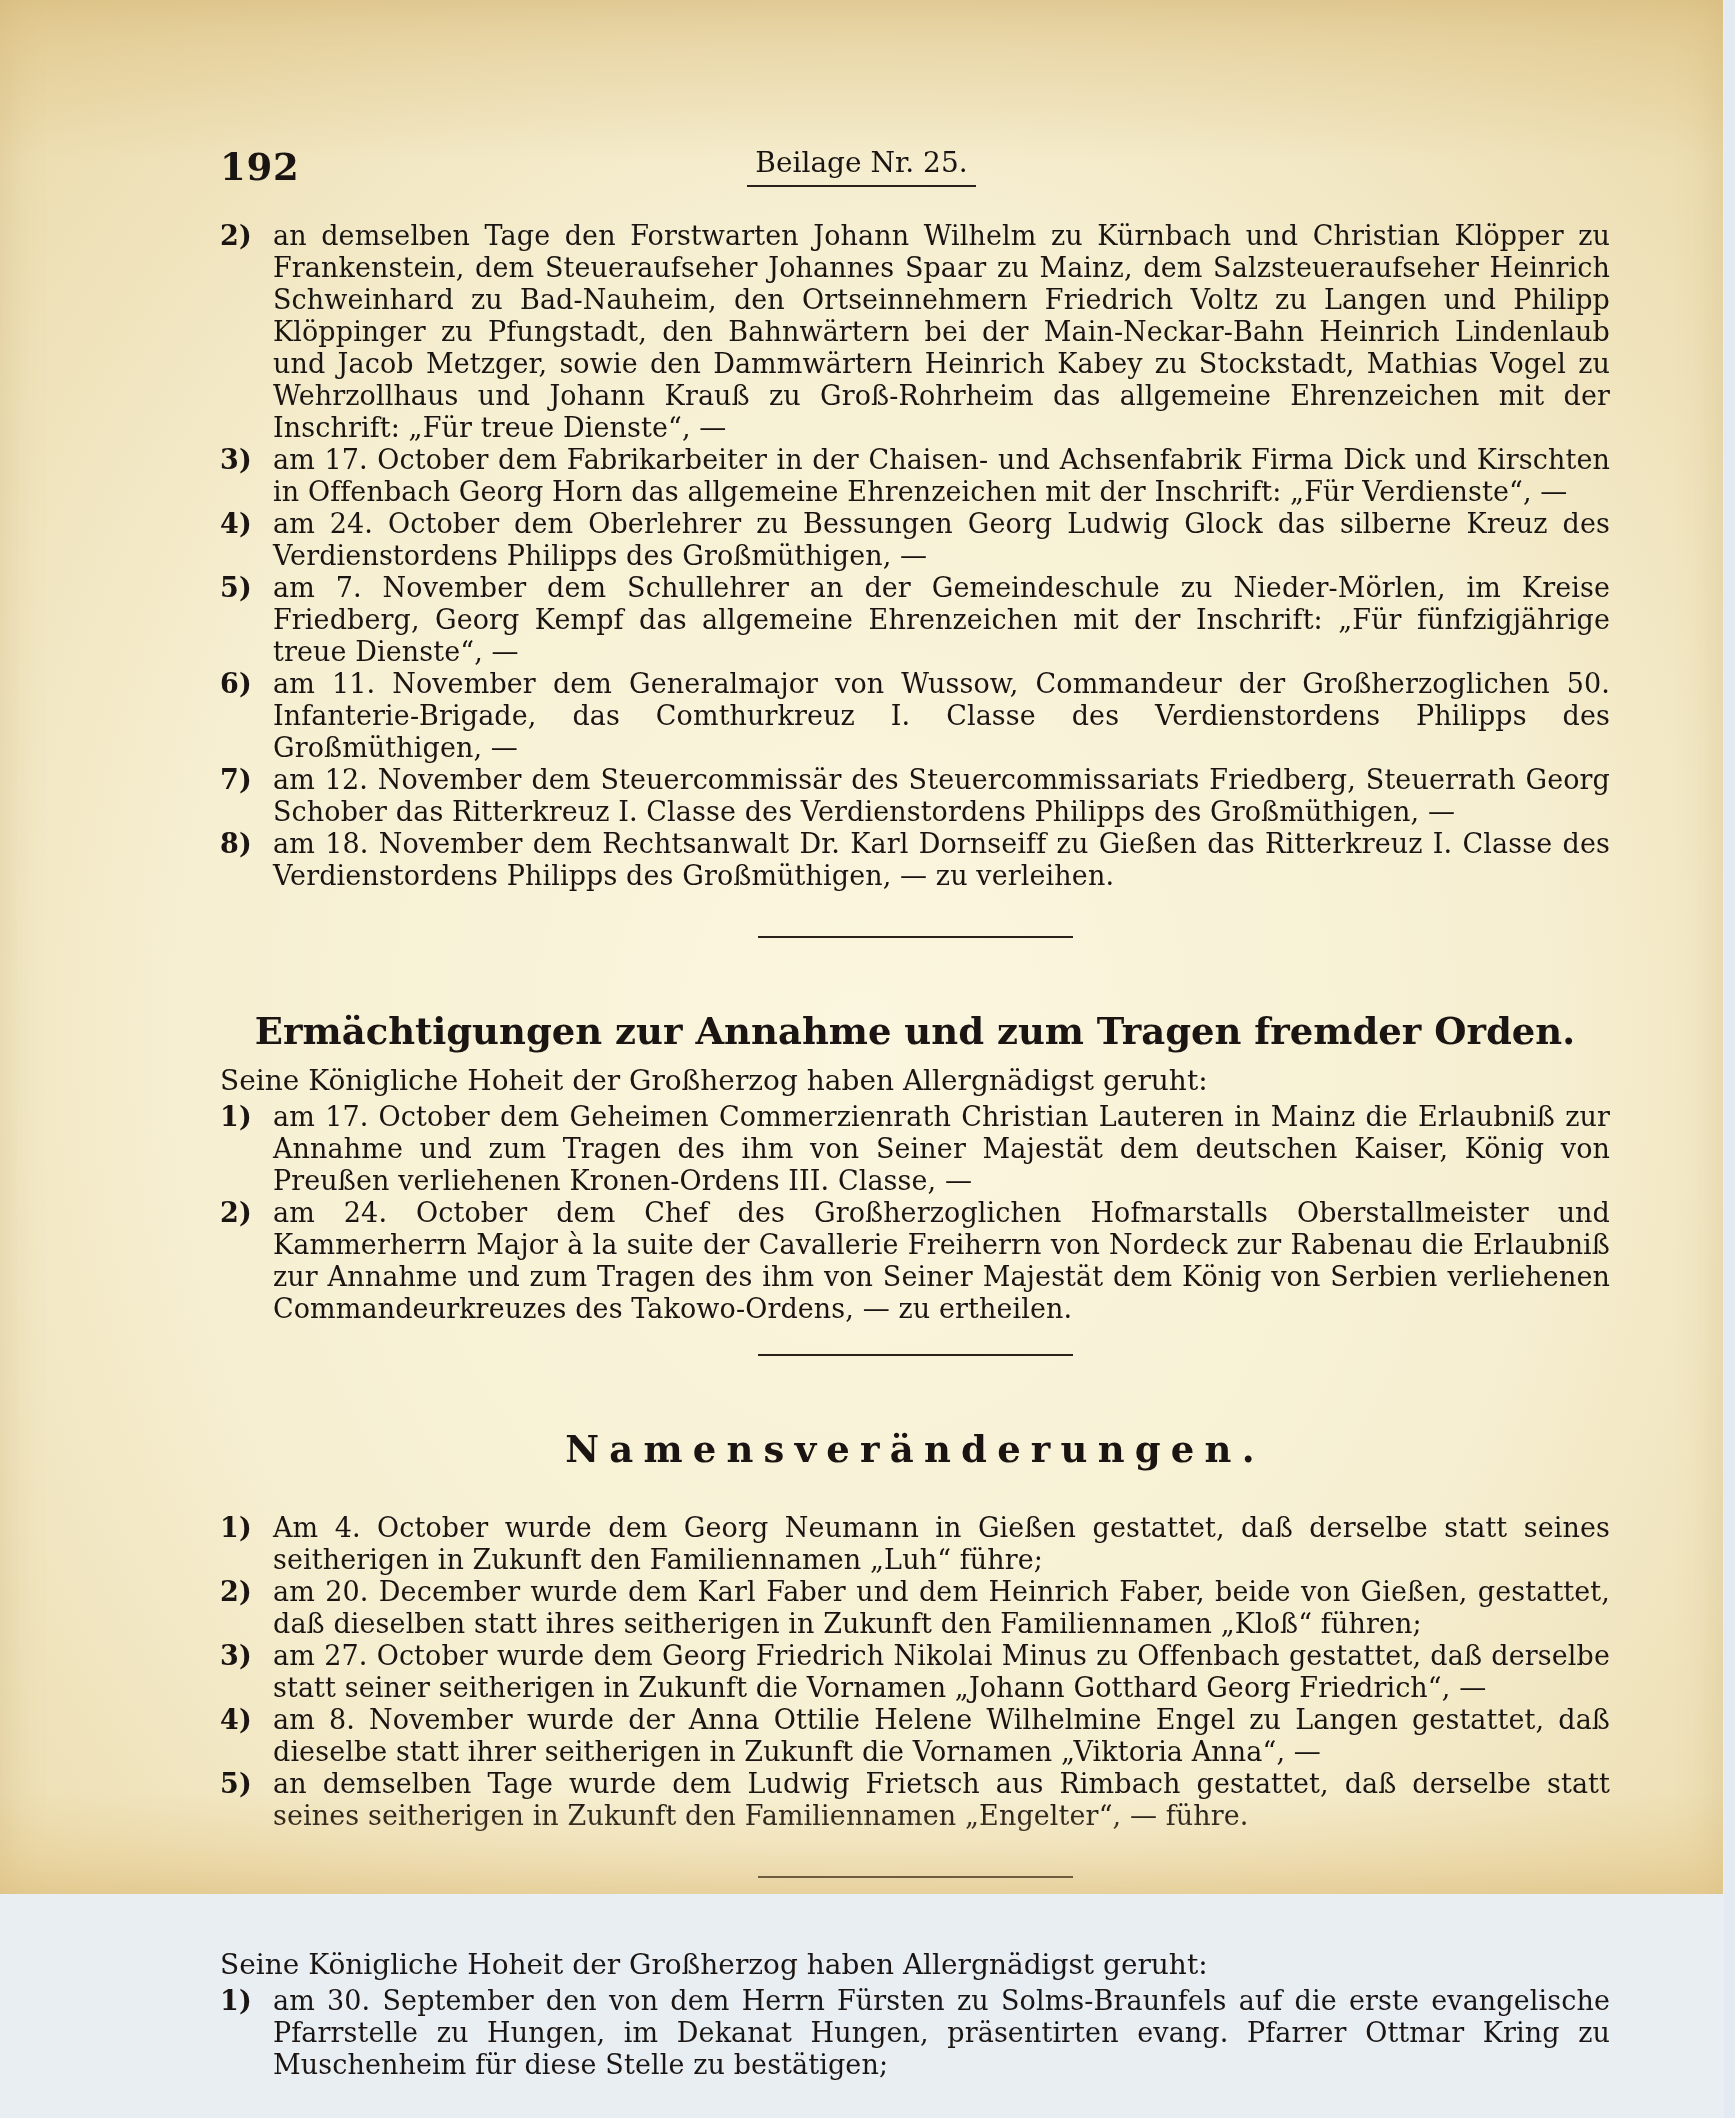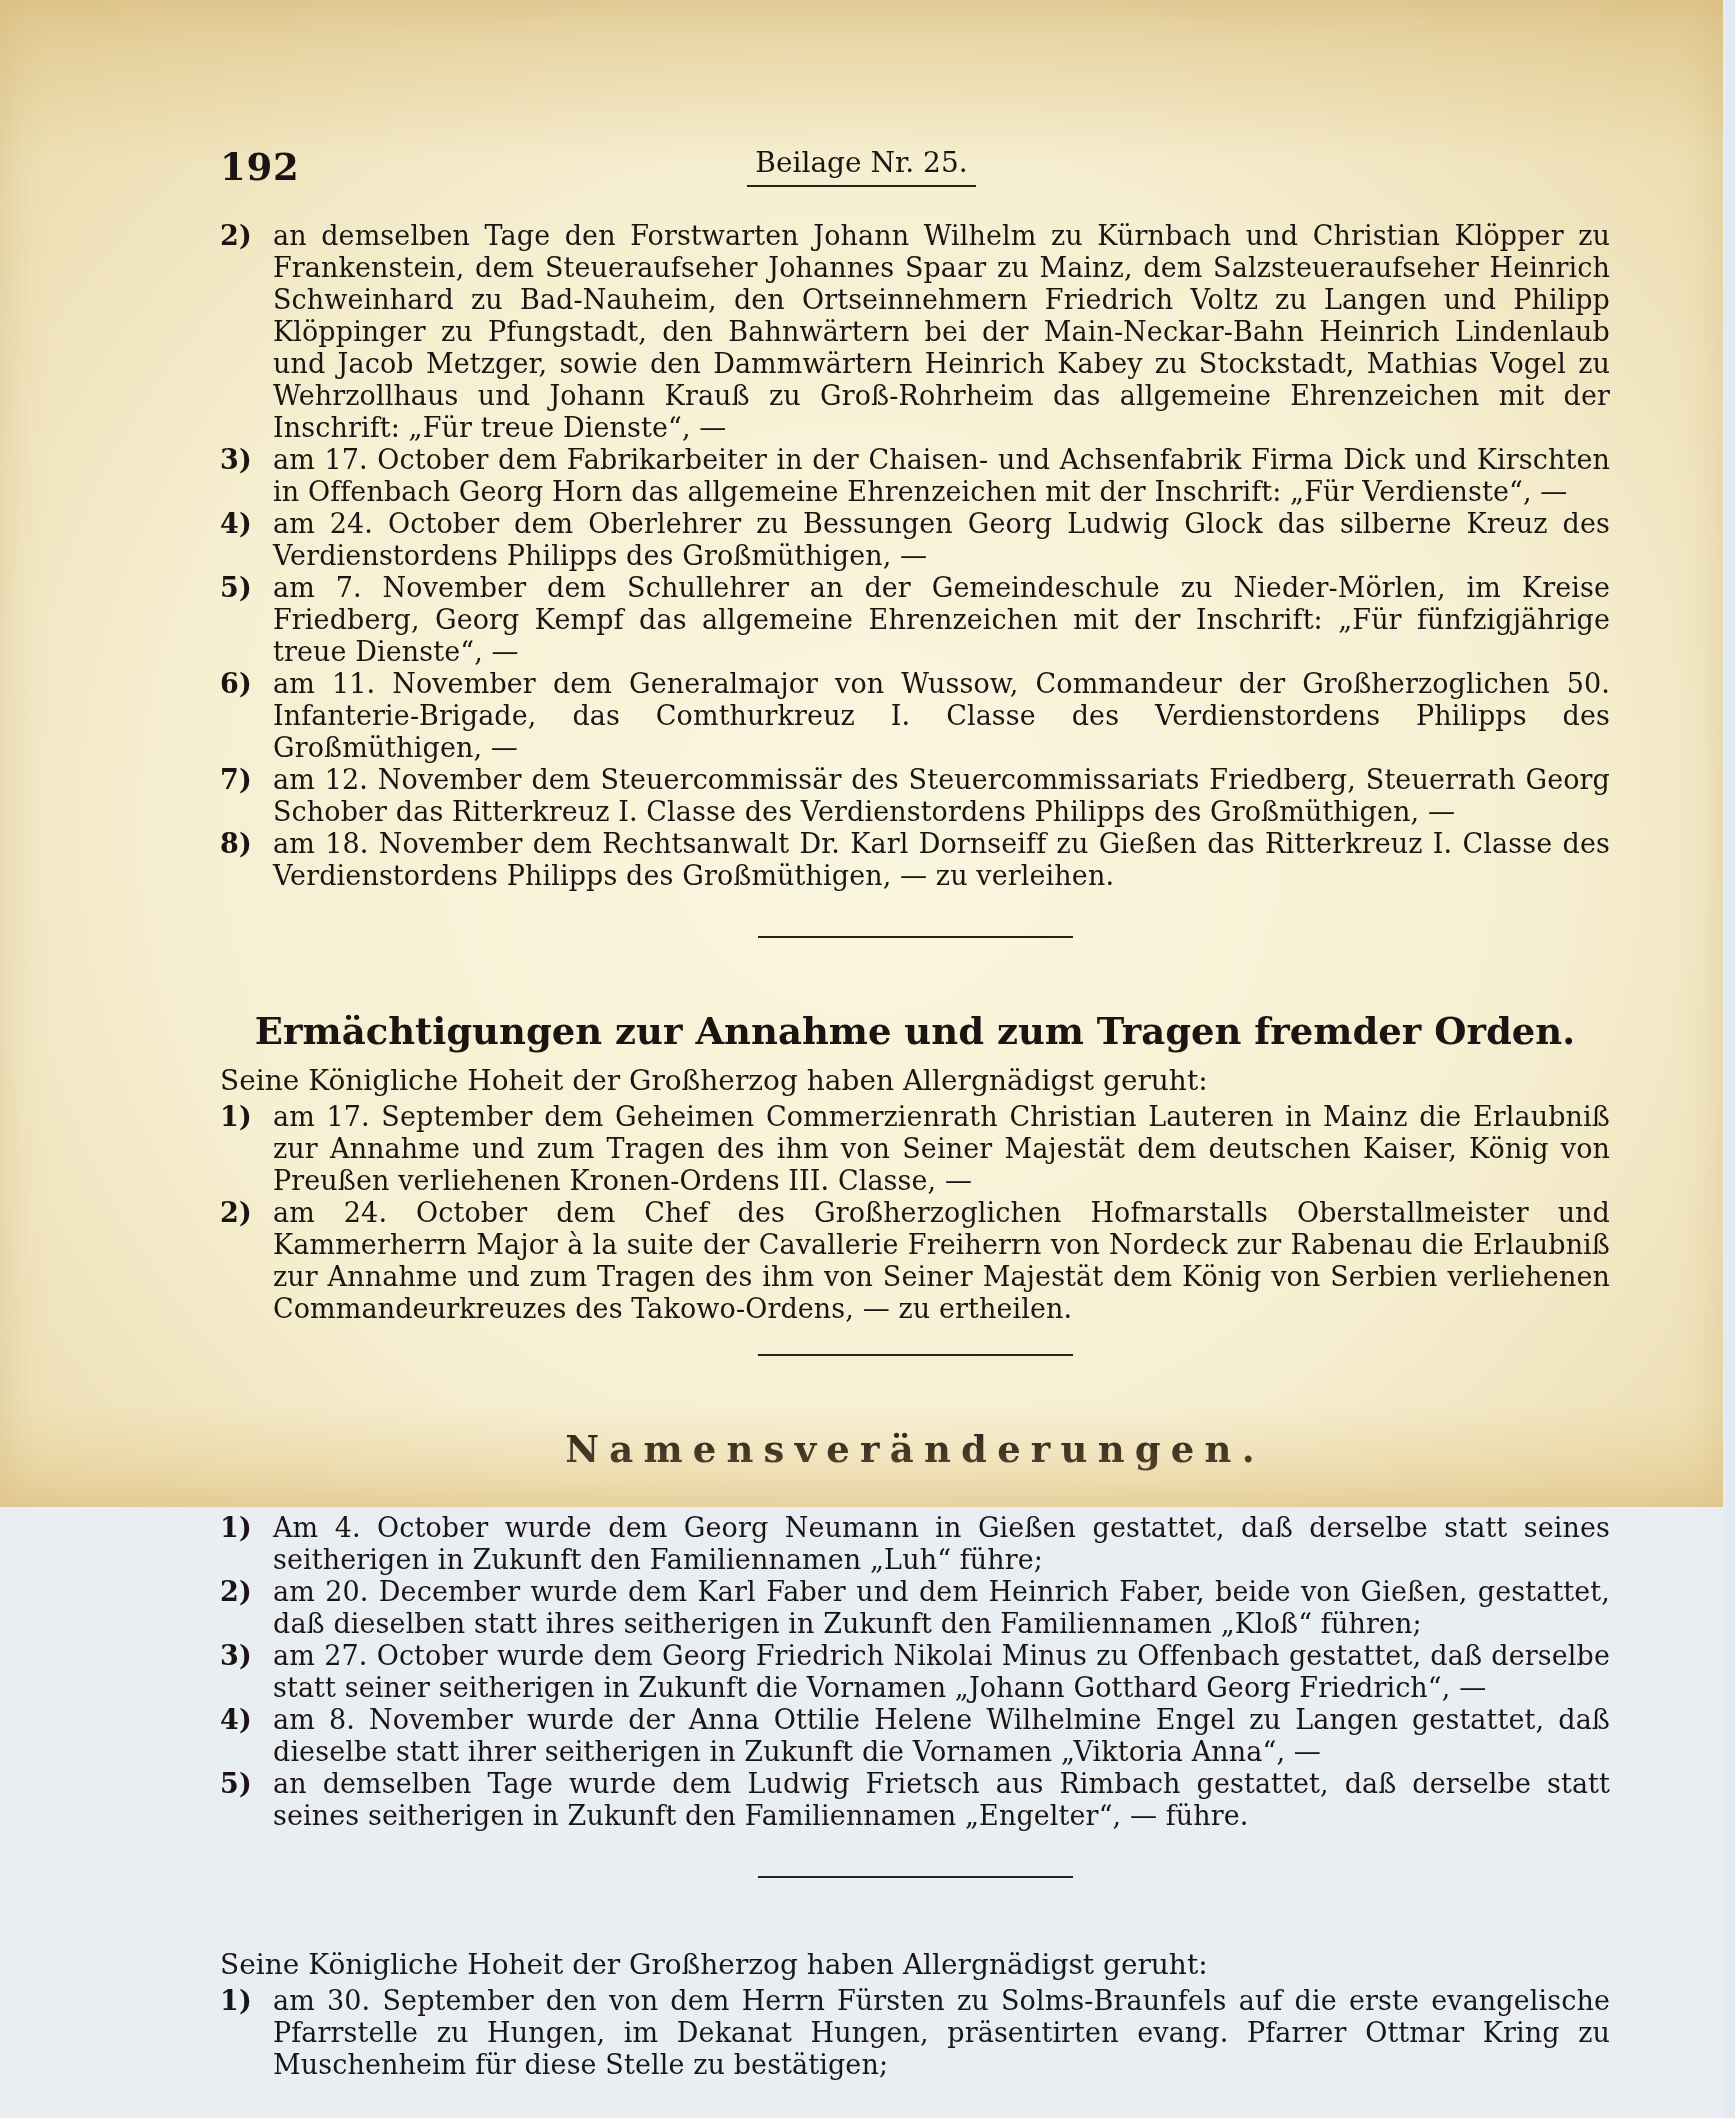--- a/index.html
+++ b/index.html
@@ -13,21 +13,21 @@
       overflow: hidden;
       background: #e9eef3;
       font-family: "DejaVu Serif", "Liberation Serif", serif;
       color: #1a1512;
     }
     .page {
       position: absolute;
       left: 0;
       top: 0;
       width: 1723px;
-      height: 1507px;
+      height: 1894px;
       background:
         radial-gradient(ellipse at 50% 55%, #fbf6df 0%, #f6efd2 55%, #ead9a9 100%);
       box-shadow: inset 0 0 44px rgba(170, 130, 60, 0.25);
     }
     .page::before {
       content: "";
       position: absolute;
       left: 0; top: 0; right: 0; height: 161px;
       background: linear-gradient(to bottom, rgba(214,180,110,0.45), rgba(214,180,110,0));
     }
@@ -161,21 +161,21 @@
 
     <div class="gap-60"></div>
     <div class="rule"></div>
     <div class="gap-80"></div>
 
     <div>
       <h2 class="section-title">Ermächtigungen zur Annahme und zum Tragen fremder Orden.</h2>
       <div class="intro">Seine Königliche Hoheit der Großherzog haben Allergnädigst geruht:</div>
       <div class="entry">
         <span class="num">1)</span>
-        <span>am 17. September dem Geheimen Commerzienrath Christian Lauteren in Mainz die Erlaubniß zur Annahme und zum Tragen des ihm von Seiner Majestät dem deutschen Kaiser, König von Preußen verliehenen Kronen-Ordens III. Classe, —</span>
+        <span>am 17. October dem Geheimen Commerzienrath Christian Lauteren in Mainz die Erlaubniß zur Annahme und zum Tragen des ihm von Seiner Majestät dem deutschen Kaiser, König von Preußen verliehenen Kronen-Ordens III. Classe, —</span>
       </div>
       <div class="entry">
         <span class="num">2)</span>
         <span>am 24. October dem Chef des Großherzoglichen Hofmarstalls Oberstallmeister und Kammerherrn Major à la suite der Cavallerie Freiherrn von Nordeck zur Rabenau die Erlaubniß zur Annahme und zum Tragen des ihm von Seiner Majestät dem König von Serbien verliehenen Commandeurkreuzes des Takowo-Ordens, — zu ertheilen.</span>
       </div>
     </div>
 
     <div class="gap-40"></div>
     <div class="rule"></div>
     <div class="gap-80"></div>

